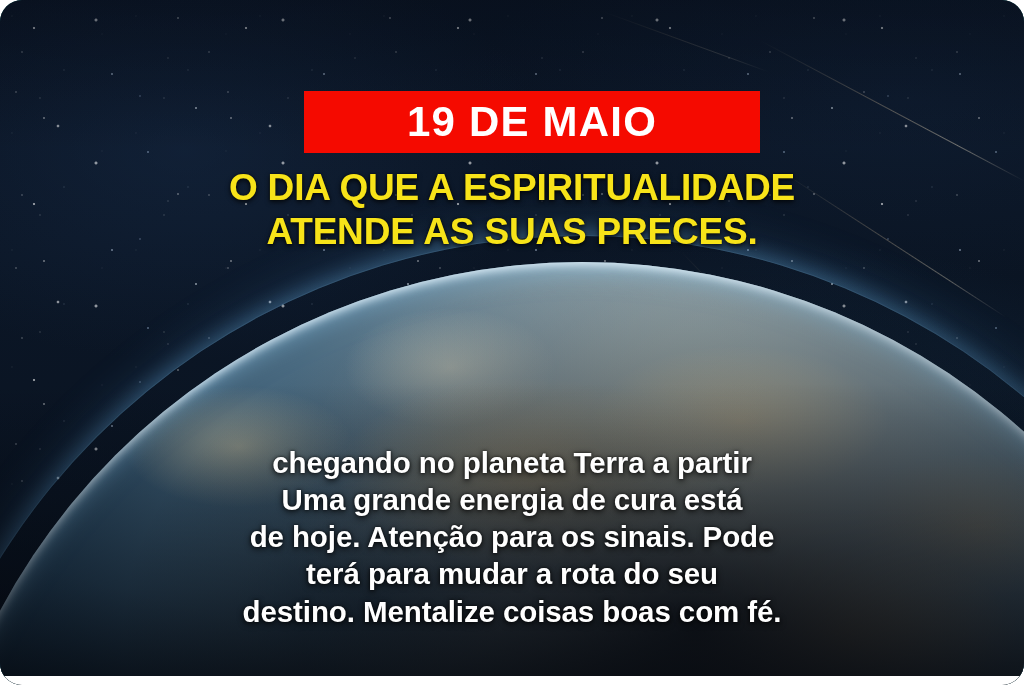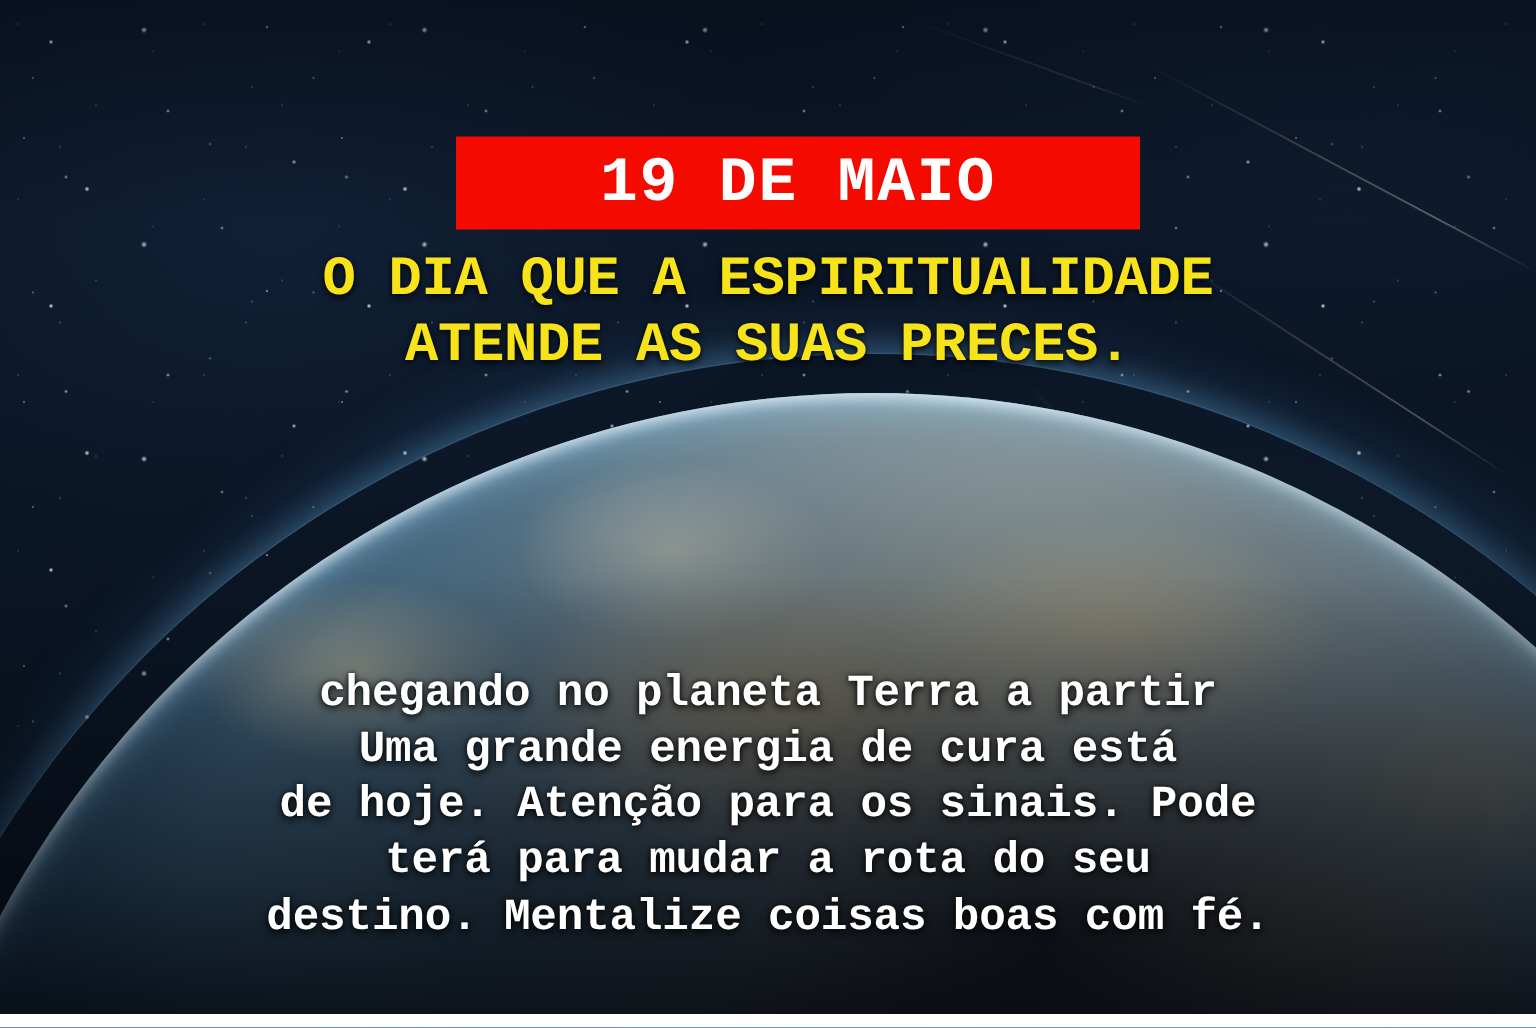--- a/index.html
+++ b/index.html
@@ -6,22 +6,23 @@
   html, body {
     margin: 0;
     padding: 0;
     background: #ffffff;
   }
   #poster {
     position: relative;
     width: 1024px;
     height: 685px;
     overflow: hidden;
-    background: #1d4ed8;
-    font-family: Liberation Mono, monospace;
+    background: #0f766e;
+    font-family: Liberation Sans, sans-serif;
+    border-radius: 22px;
     -webkit-font-smoothing: antialiased;
   }
 
   
   .space-bg {
     position: absolute;
     inset: 0;
     background:
       radial-gradient(ellipse 900px 480px at 72% 78%, rgba(30,64,96,0.55) 0%, rgba(10,20,34,0.0) 62%),
       linear-gradient(170deg, #0a1424 0%, #0b1626 30%, #0a1422 60%, #070d16 100%);

